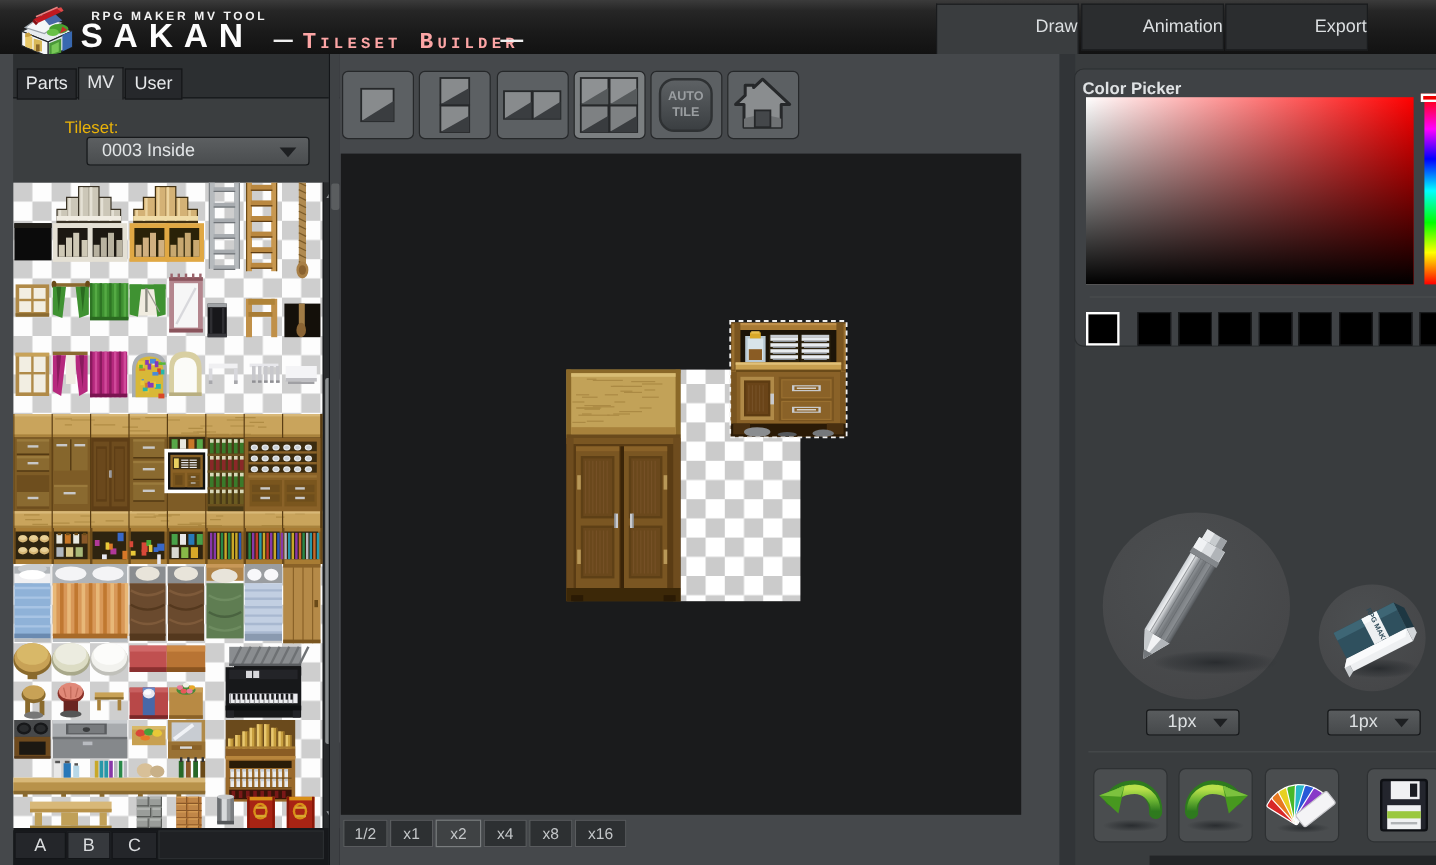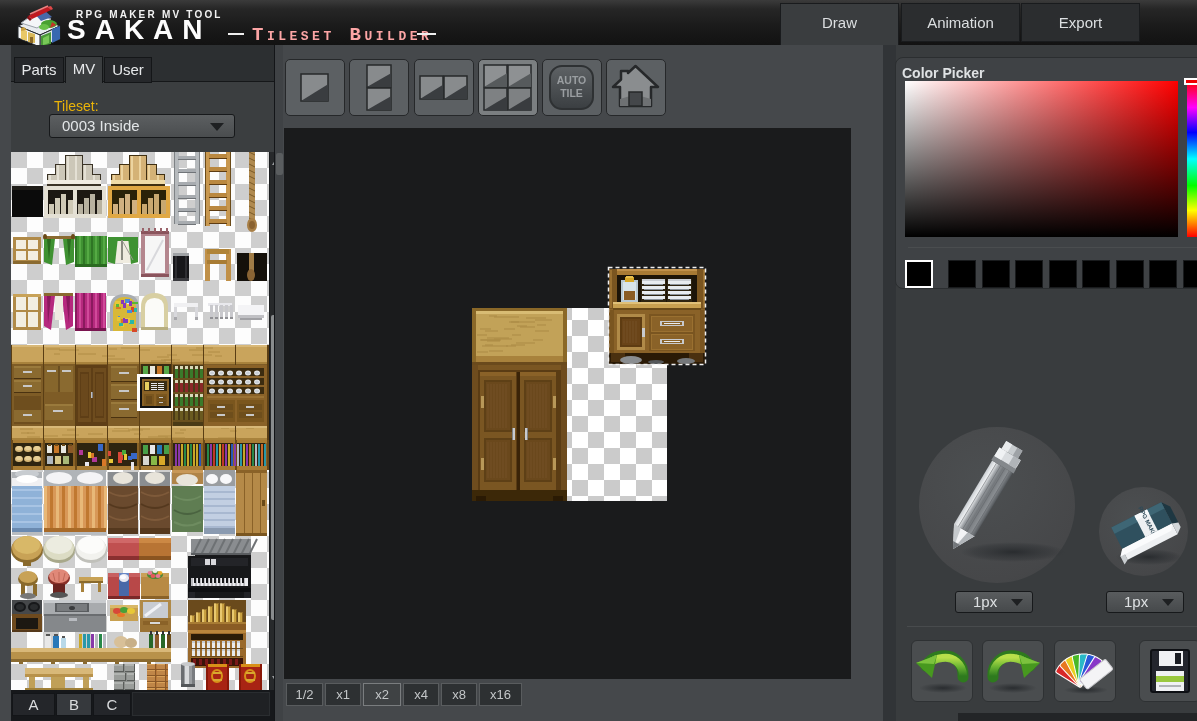--- a/index.html
+++ b/index.html
@@ -8,34 +8,34 @@
 .abs { position:absolute; }
 
 
 #header { left:0; top:0; width:1197px; height:45px; background:linear-gradient(#3b3b3b 0%, #262626 20%, #1a1a1a 60%, #121212 100%); }
 #hdr-sub { left:76px; top:9px; font-size:10px; font-weight:bold; letter-spacing:2.2px; color:#f2f2f2; }
 #hdr-sakan { left:67px; top:14px; font-size:28px; font-weight:bold; letter-spacing:9px; color:#fdfdfd; }
 #hdr-tb { left:228px; top:24px; font-size:19px; font-weight:bold; letter-spacing:3.5px; color:#fca5a5; font-variant:small-caps;font-family:Liberation Mono, monospace; }
 .hline { top:33px; width:30px; height:2px; background:#eee; }
 
 
-.htab { top:3px; height:39px; width:119px; background:#2b2d2f; border:1px solid #191b1d; color:#dcdfe1; font-size:15px; text-align:center; line-height:37px; }
+.htab { top:3px; height:39px; width:119px; background:#2b2d2f; border:1px solid #191b1d; color:#dcdfe1; font-size:15px; text-align:right; line-height:37px; }
 #tab-draw { left:780px; background:#3a3d3f; height:42px; border-bottom:none; }
 #tab-anim { left:901px; }
 #tab-exp  { left:1021px; }
 
 
 #lpanel { left:0; top:45px; width:274px; height:676px; background:#3b3e40;margin-left:11px; }
 #lp-tabbar { left:0; top:0; width:274px; height:37px; background:#2c2f31; border-bottom:1px solid #151719;}
 .ltab { top:12px; height:26px; background:#26282b; border:1px solid #141618; color:#e6e8ea; font-size:15px; text-align:center; line-height:24px; }
 #ltab-parts { left:3px; width:50px; }
 #ltab-mv { left:54px; width:38px; top:11px; height:27px; background:#3b3e40; border-bottom:none; z-index:3;}
 #ltab-user { left:93px; width:48px; }
 #lbl-tileset { left:43px; top:53px; font-size:14px; color:#eab308; }
-#dd-tileset { left:38px; top:69px; width:186px; height:24px; background:linear-gradient(#5c5f61,#4a4d4f); border:1px solid #17191b; border-radius:3px; color:#e2e5e7; font-size:15px; line-height:22px; padding-left:12px; }
+#dd-tileset { left:61px; top:69px; width:186px; height:24px; background:linear-gradient(#5c5f61,#4a4d4f); border:1px solid #17191b; border-radius:3px; color:#e2e5e7; font-size:15px; line-height:22px; padding-left:12px; }
 .dd-arrow { width:0; height:0; border-left:7px solid transparent; border-right:7px solid transparent; border-top:8px solid #1e2022; }
 #dd-tileset .dd-arrow { position:absolute; right:10px; top:8px; }
 
 #palette { left:0; top:107px; width:258px; height:540px; }
 
 #vsb { left:258px; top:107px; width:14px; height:540px; background:#27292b; border-left:1px solid #1a1c1e;}
 #vsb .thumb { position:absolute; left:1px; top:163px; width:12px; height:305px; background:#898c8e; border-radius:2px;}
 .sbarrow { position:absolute; left:2px; width:0; height:0; border-left:5px solid transparent; border-right:5px solid transparent; }
 #vsb .up { top:5px; border-bottom:8px solid #9a9da0; }
 #vsb .dn { bottom:8px; border-top:8px solid #9a9da0; }

